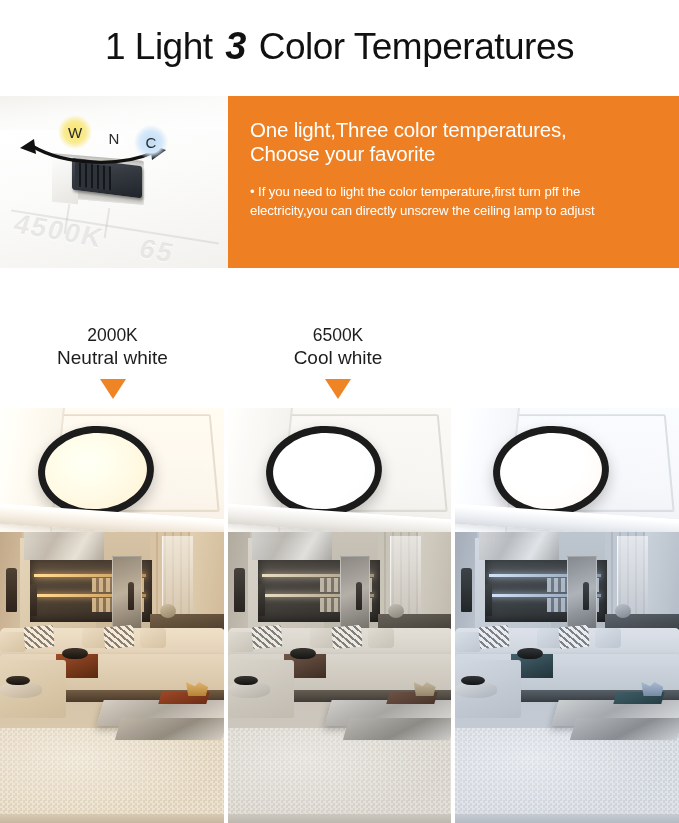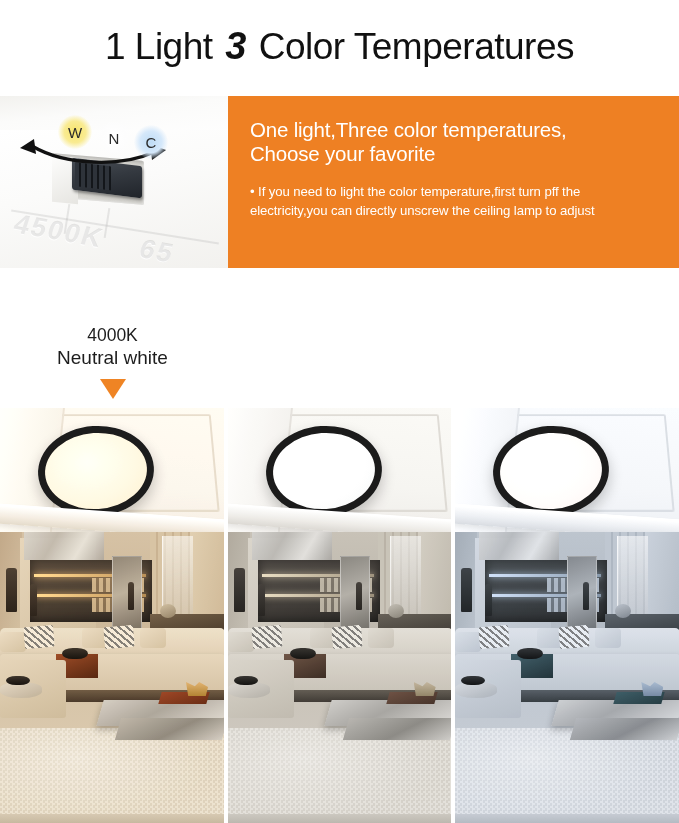--- a/index.html
+++ b/index.html
@@ -516,25 +516,30 @@
     <div class="orange-title">One light,Three color temperatures,
 Choose your favorite</div>
     <div class="orange-body"> • If you need to light the color temperature,first turn pff the electricity,you can directly unscrew the ceiling lamp to adjust</div>
   </div>
 </div>
 
 <div class="labels">
 
 
   <div class="label-col mid">
-    <div class="kelvin">4000K</div>
+    <div class="kelvin">2000K</div>
     <div class="tone">Neutral white</div>
     <div class="tri"></div>
   </div>
 
+  <div class="label-col right">
+    <div class="kelvin">6500K</div>
+    <div class="tone">Cool white</div>
+    <div class="tri"></div>
+  </div>
 </div>
 
 <div class="rooms">
 
   <div class="room warm">
     <div class="ceiling">
       <div class="ceiling-groove"></div>
       <div class="ceiling-beam"></div>
       <div class="lamp lamp-warm"></div>
       <div class="ceiling-soffit"></div>

